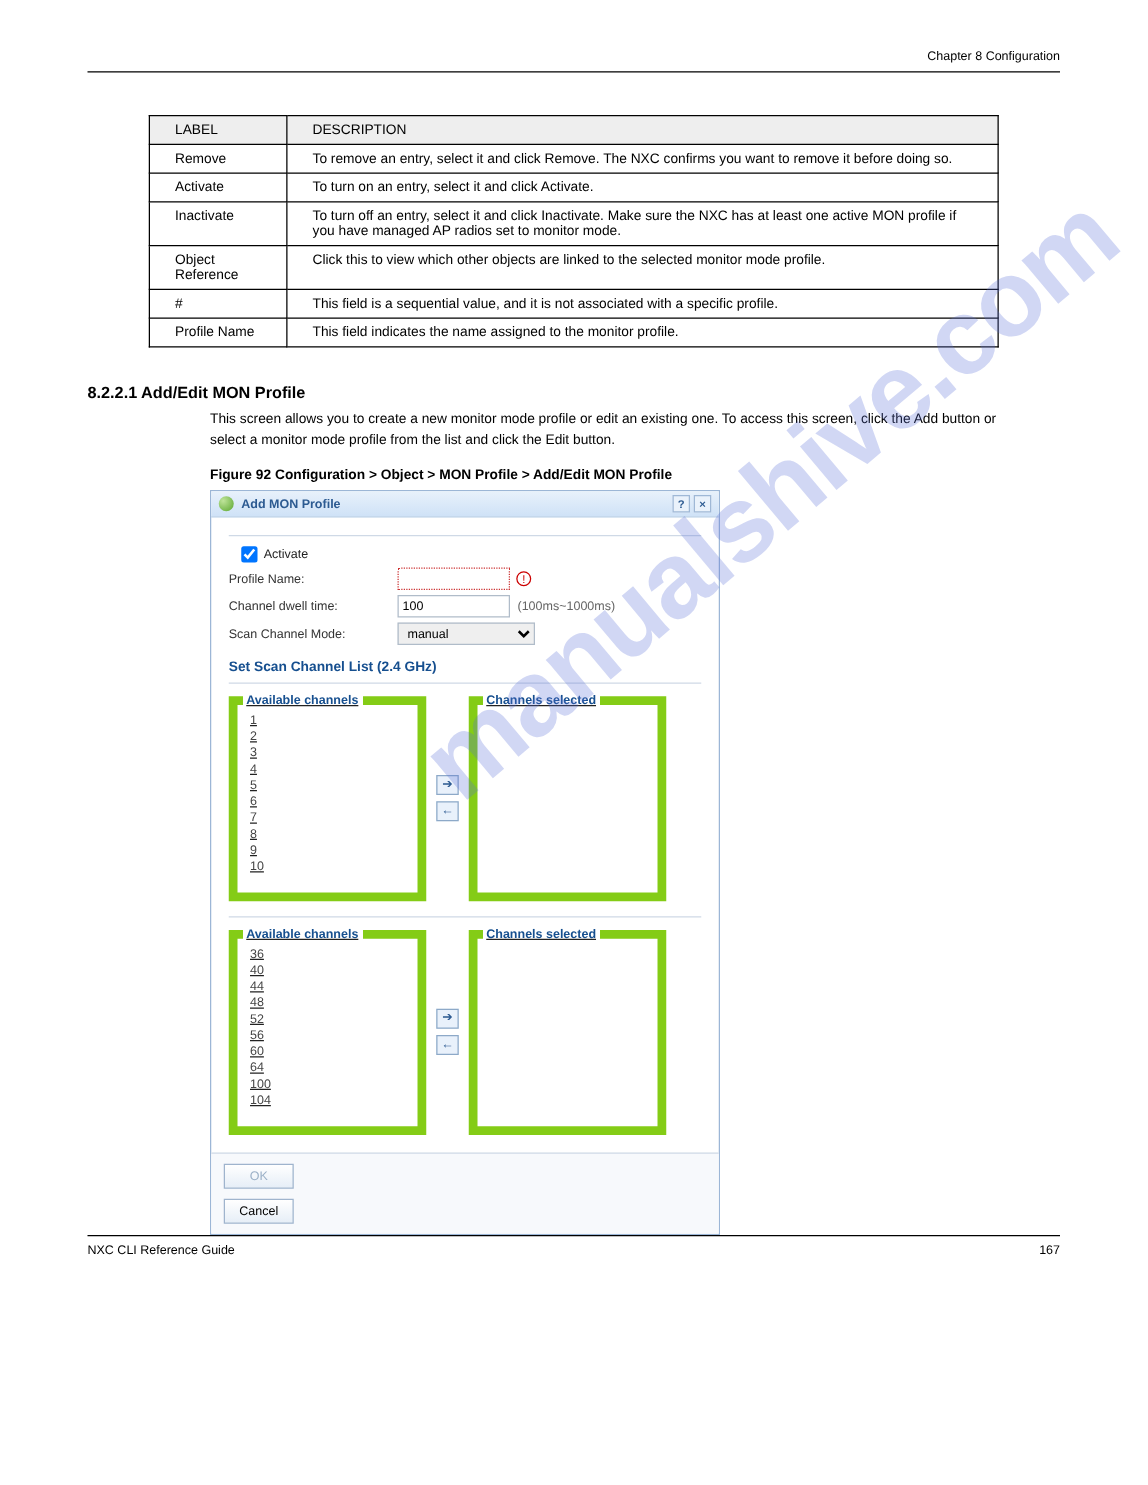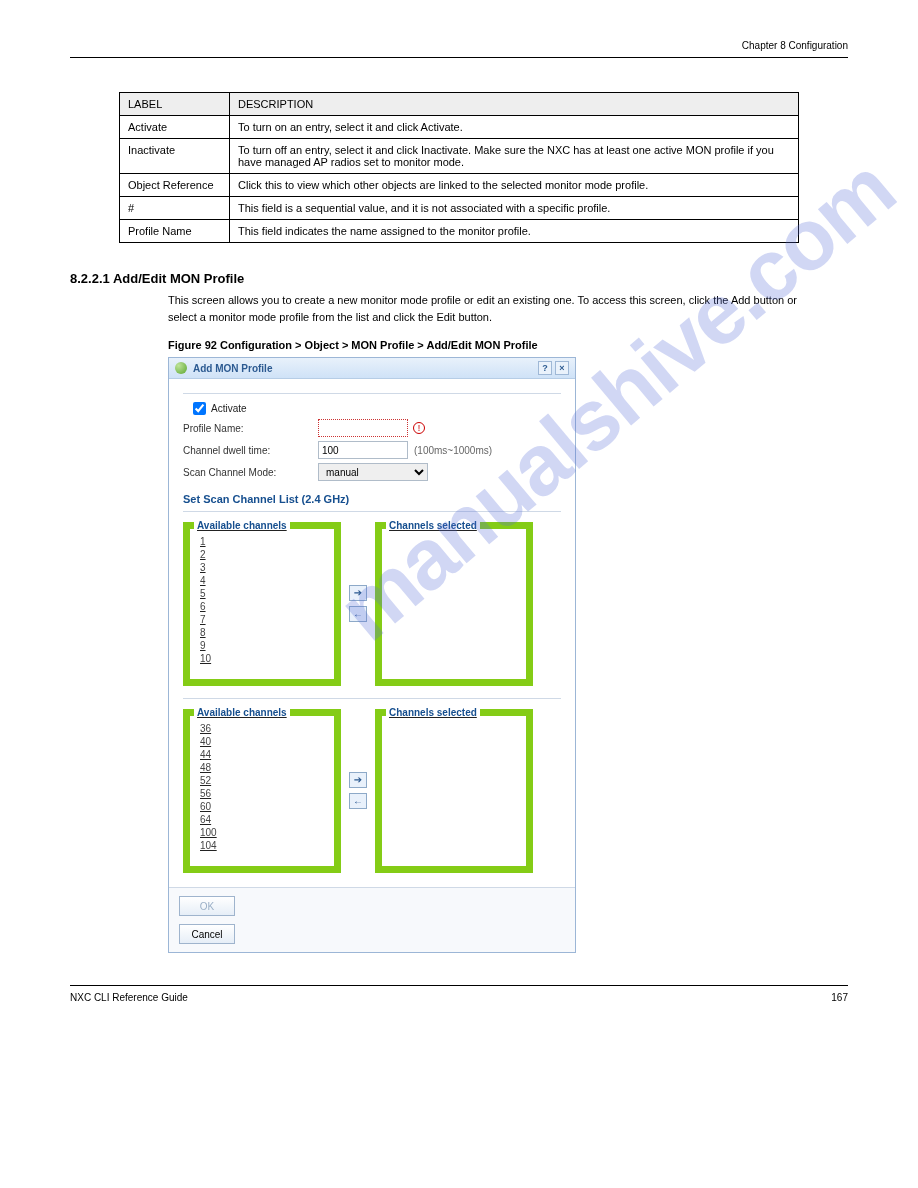--- a/index.html
+++ b/index.html
@@ -15,21 +15,21 @@
   .header-right { text-align: right; font-size: 10px; margin-bottom: 6px; }
 
   table.info-table {
     width: 680px;
     border-collapse: collapse;
     margin: 0 auto 28px auto;
     font-size: 11px;
   }
   table.info-table th, table.info-table td {
     border: 1px solid #000;
-    padding: 5px 8px;
+    padding: 5px 20px;
     text-align: left;
     vertical-align: top;
   }
   table.info-table th { background: #eeeeee; font-weight: normal; }
   table.info-table .col-label { width: 110px; }
 
   .body-text { font-size: 11px; margin: 0 0 14px 98px; width: 640px; line-height: 1.5; }
   .section-num { font-size: 13px; font-weight: bold; margin: 10px 0 6px 0; }
   .figure-caption { font-size: 11px; font-weight: bold; margin: 8px 0 6px 98px; }
 
@@ -106,21 +106,21 @@
     background: #f7f9fc; margin-top: 14px; flex-direction: column;
   }
   .dlg-footer button {
     width: 56px; height: 20px; font-size: 10px;
     border: 1px solid #9fb4cd; background: linear-gradient(#fff,#e6eef7);
     cursor: pointer;
   }
   .dlg-footer button.ok { color: #9bb0c7; }
 
   .page-footer {
-    border-top: 1px solid #000; margin-top: 32px; padding-top: 6px;
+    border-top: 1px solid #000; padding-top: 6px;
     display: flex; justify-content: space-between; font-size: 10px;
   }
 
   
   .watermark {
     position: absolute; left: 200px; top: 310px;
     font-size: 86px; font-weight: bold; color: rgba(90,110,215,0.28);
     transform: rotate(-40deg); pointer-events: none;
     z-index: 5; letter-spacing: -2px;
   }
@@ -136,20 +136,24 @@
 <div class="top-border"></div>
 
 <table class="info-table">
   <thead>
     <tr>
       <th class="col-label">LABEL</th>
       <th>DESCRIPTION</th>
     </tr>
   </thead>
   <tbody>
+    <tr>
+      <td>Remove</td>
+      <td>To remove an entry, select it and click Remove. The NXC confirms you want to remove it before doing so.</td>
+    </tr>
     <tr>
       <td>Activate</td>
       <td>To turn on an entry, select it and click Activate.</td>
     </tr>
     <tr>
       <td>Inactivate</td>
       <td>To turn off an entry, select it and click Inactivate. Make sure the NXC has at least one active MON profile if you have managed AP radios set to monitor mode.</td>
     </tr>
     <tr>
       <td>Object Reference</td>

